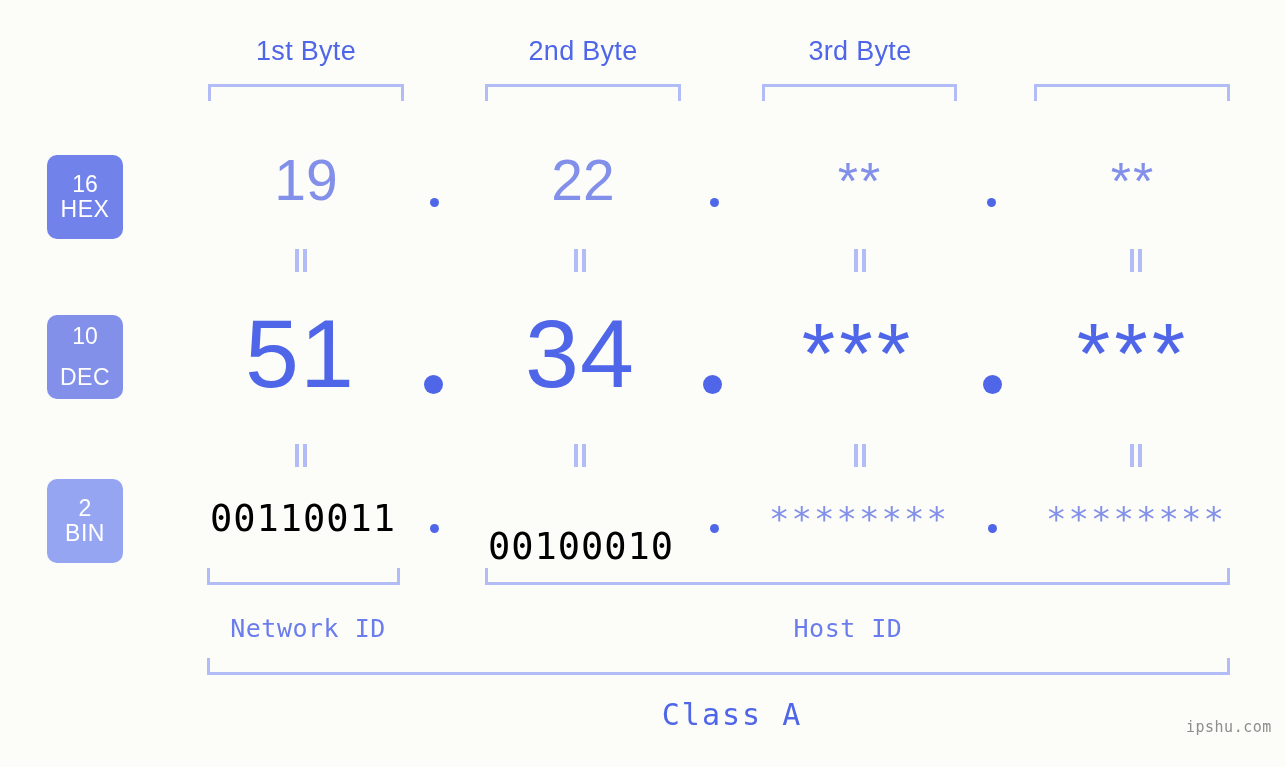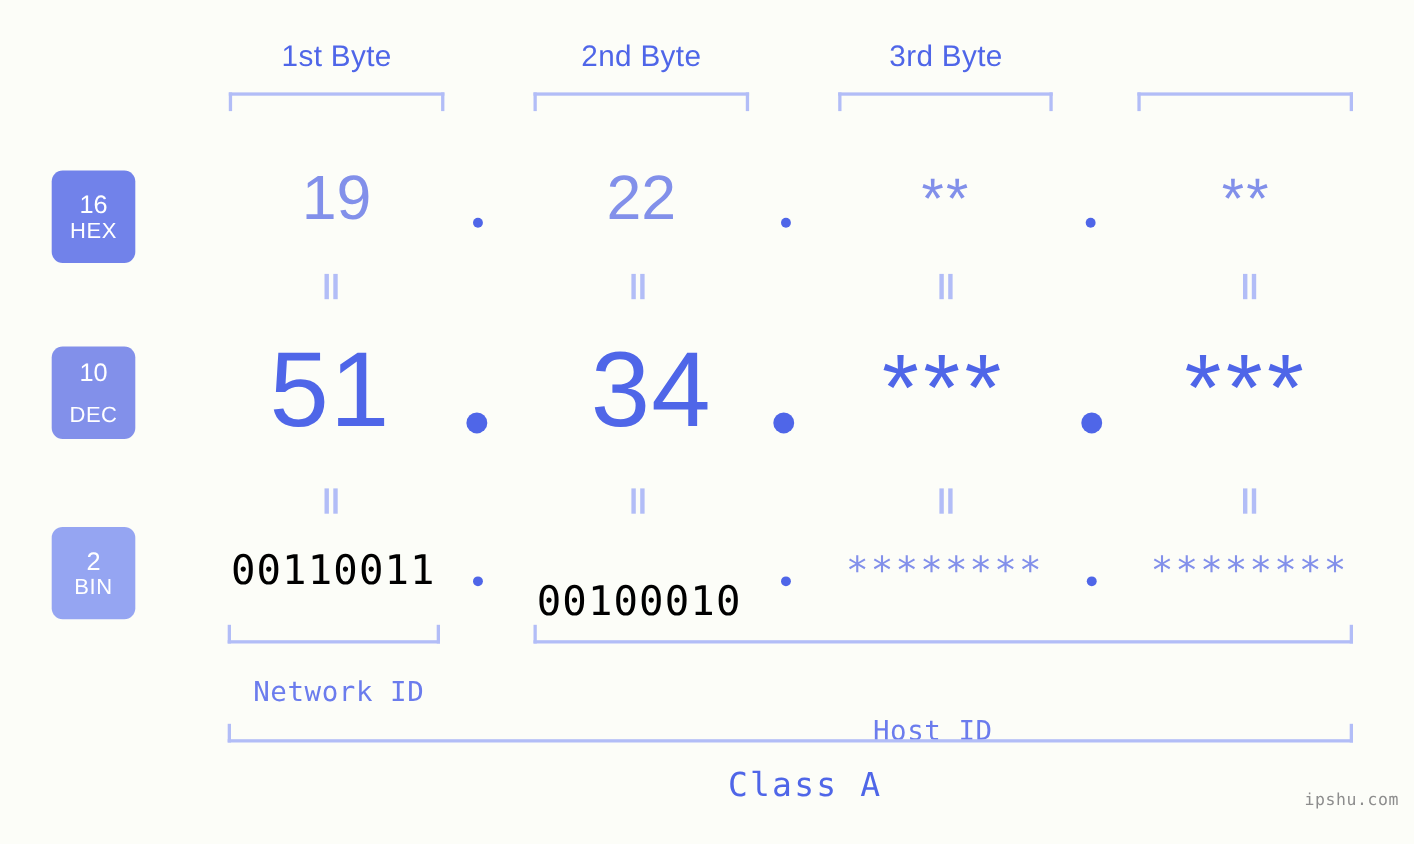--- a/index.html
+++ b/index.html
@@ -63,21 +63,21 @@
     justify-content: center;
     color: #ffffff;
     line-height: 1;
   }
   .badge .num {
     font-size: 23px;
     font-family: "Liberation Sans", sans-serif;
     margin-bottom: 2px;
   }
   .badge .nm {
-    font-size: 20px;
+    font-size: 23px;
     font-family: "Liberation Sans", sans-serif;
     letter-spacing: 0.5px;
   }
 
   
   .cell {
     position: absolute;
     text-align: center;
     white-space: nowrap;
     line-height: 1;
@@ -220,21 +220,21 @@
       <span class="b"></span>
     </div>
 
   <div class="badge" style="left:47px; top:315px; background:#8290ea;gap:16px;">
     <span class="num">10</span>
     <span class="nm">DEC</span>
   </div>
 
   <div class="cell dec-val" style="left:200px; top:305px; width:200px;">51</div>
   <div class="dot dot-md" style="left:424px; top:375px;"></div>
-  <div class="cell dec-val" style="left:492px; top:305px; width:200px;">34</div>
+  <div class="cell dec-val" style="left:480px; top:305px; width:200px;">34</div>
   <div class="dot dot-md" style="left:703px; top:375px;"></div>
   <div class="cell dec-star" style="left:758px; top:310px; width:200px;">***</div>
   <div class="dot dot-md" style="left:983px; top:375px;"></div>
   <div class="cell dec-star" style="left:1033px; top:310px; width:200px;">***</div>
 
   <div class="eq" style="left:292px; top:444px;">
       <span class="a"></span>
       <span class="b"></span>
     </div>
   <div class="eq" style="left:571px; top:444px;">
@@ -260,20 +260,20 @@
   <div class="cell bin-val" style="left:481px; top:500px; width:200px;margin-top:28px;">00100010</div>
   <div class="dot dot-bn" style="left:710px; top:524px;"></div>
   <div class="cell bin-star" style="left:759px; top:502px; width:200px;">********</div>
   <div class="dot dot-bn" style="left:988px; top:524px;"></div>
   <div class="cell bin-star" style="left:1036px; top:502px; width:200px;">********</div>
 
   <div class="bracket-bottom" style="left:207px; top:568px; width:193px;"></div>
   <div class="bracket-bottom" style="left:485px; top:568px; width:745px;"></div>
 
   <div class="id-label" style="left:203px; top:614px; width:210px;">Network ID</div>
-  <div class="id-label" style="left:748px; top:614px; width:200px;margin-top:36px;">Host ID</div>
+  <div class="id-label" style="left:748px; top:614px; width:200px;">Host ID</div>
 
   <div class="bracket-bottom" style="left:207px; top:658px; width:1023px;"></div>
   <div class="class-label" style="left:630px; top:697px; width:204px;">Class A</div>
 
   <div class="watermark" style="left:1186px; top:718px;">ipshu.com</div>
 
 </div>
 
 </body></html>

